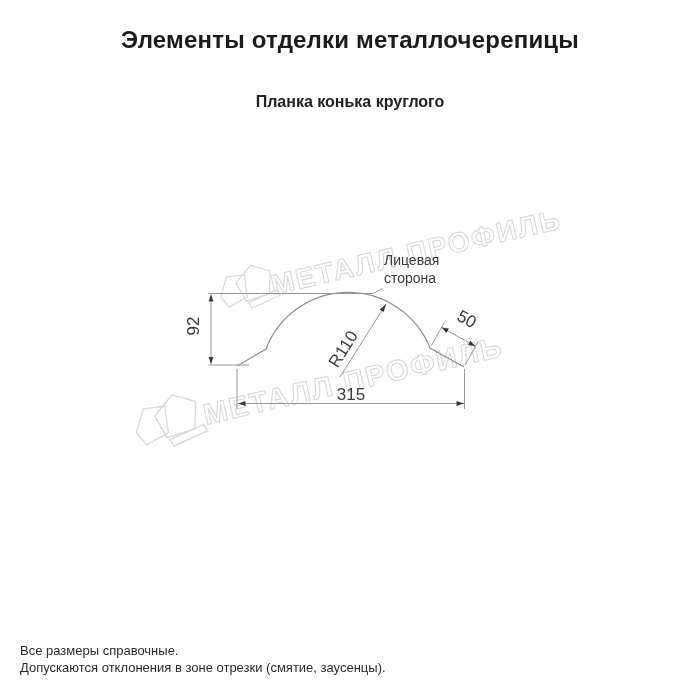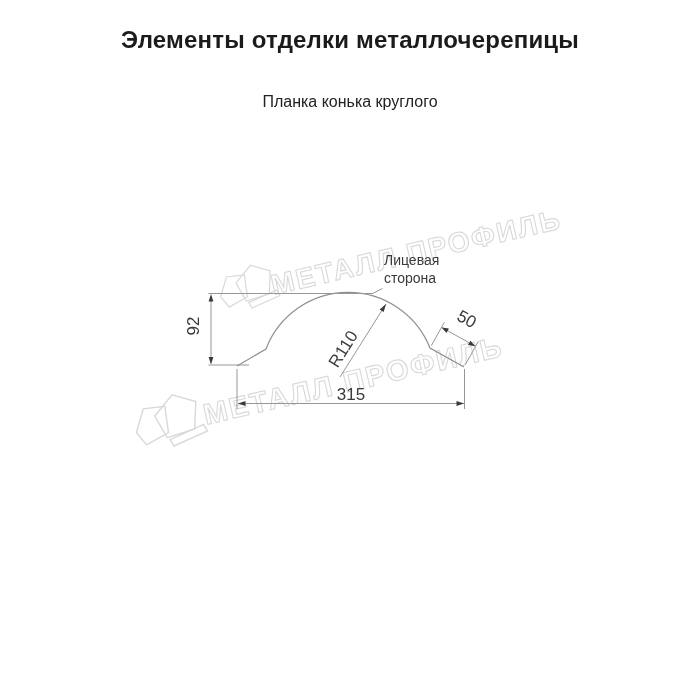--- a/index.html
+++ b/index.html
@@ -6,21 +6,21 @@
   .page{
     position:relative;width:700px;height:700px;background:#ffffff;
     font-family:"Liberation Sans", sans-serif;overflow:hidden;
   }
   .title{
     position:absolute;top:26px;left:0;width:700px;text-align:center;
     font-size:24px;font-weight:bold;color:#1b1b1b;letter-spacing:0.2px;
   }
   .subtitle{
     position:absolute;top:93px;left:0;width:700px;text-align:center;
-    font-size:16px;font-weight:normal;color:#222;line-height:18px;
+    font-size:16px;font-weight:bold;color:#222;line-height:18px;
   }
   .footnotes{
     position:absolute;left:20px;top:642px;font-size:13px;color:#2b2b2b;line-height:17px;
   }
   svg.diagram{position:absolute;left:0;top:0;}
   .dimline{stroke:#979797;stroke-width:1;fill:none;}
   .profile{stroke:#8f8f8f;stroke-width:1.2;fill:none;}
   .arrow{fill:#3a3a3a;stroke:none;}
   .dimtext{fill:#3a3a3a;font-size:17px;font-family:"Liberation Sans",sans-serif;}
   .labeltext{fill:#3a3a3a;font-size:14px;font-family:"Liberation Sans",sans-serif;}
@@ -94,14 +94,18 @@
       <text class="dimtext" transform="rotate(-58 348 352)" x="348" y="352" text-anchor="middle">R110</text>
     </g>
 
     <g>
       <path class="dimline" d="M382.5 288.5 L371.5 294"></path>
       <text class="labeltext" x="384" y="265">Лицевая</text>
       <text class="labeltext" x="384" y="283">сторона</text>
     </g>
   </svg>
 
+  <div class="footnotes">
+    <div>Все размеры справочные.</div>
+    <div>Допускаются отклонения в зоне отрезки (смятие, заусенцы).</div>
+  </div>
 
 </div>
 
 </body></html>

